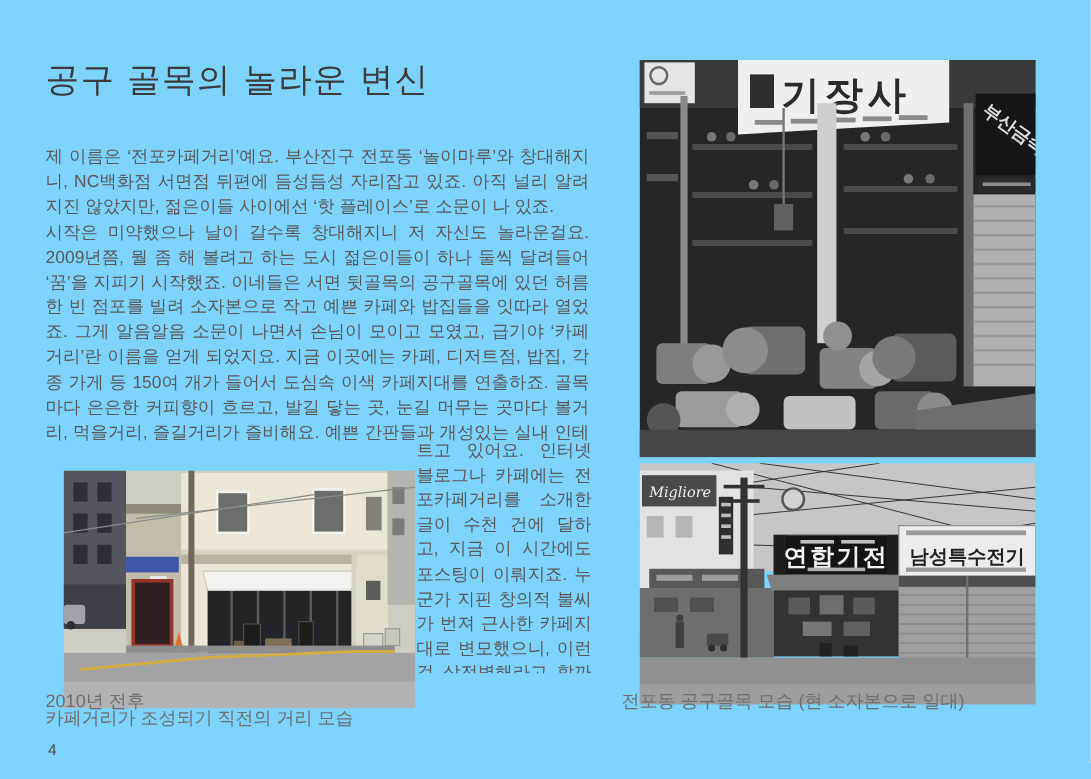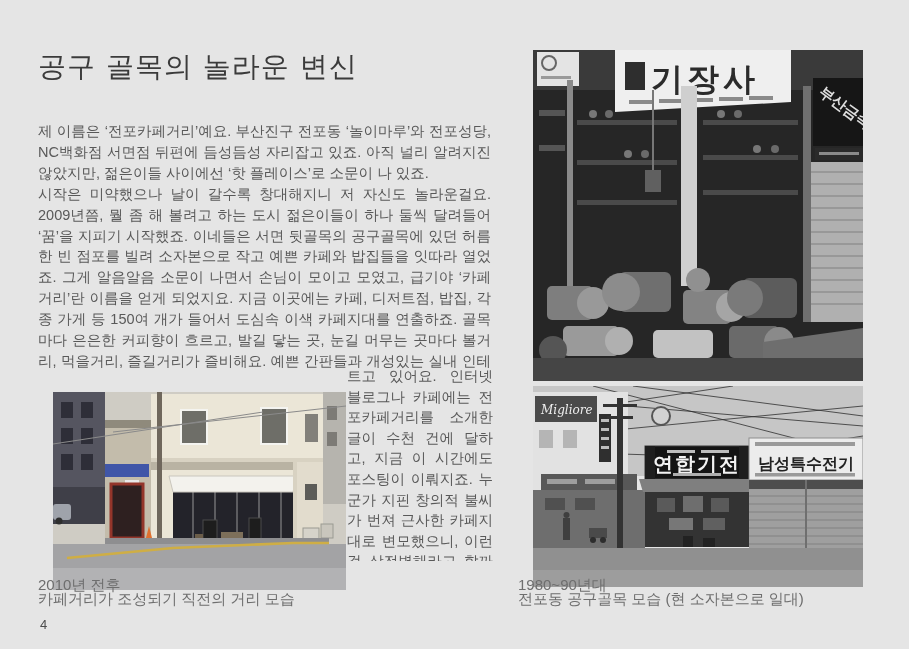--- a/index.html
+++ b/index.html
@@ -1,17 +1,17 @@
 <!DOCTYPE html>
 <html><head>
 <meta charset="utf-8">
 <style>
   html,body{margin:0;padding:0;background:#ffffff;}
   .page{
-    position:relative;width:909px;height:649px;background:#e5e5e5;overflow:hidden;
+    position:relative;width:909px;height:649px;background:#7dd3fc;overflow:hidden;
     font-family:"Liberation Sans","DejaVu Sans",sans-serif;
   }
   .title{
     position:absolute;left:38px;top:48px;margin:0;
     font-family:"DejaVu Serif","Liberation Serif",serif;
     font-size:28px;font-weight:400;color:#3b3b3b;letter-spacing:1px;white-space:nowrap;
   }
   .text-main{
     position:absolute;left:38px;top:121px;width:453px;height:253px;overflow:hidden;
     font-size:14.5px;line-height:20.9px;color:#595959;text-align:justify;
@@ -38,21 +38,21 @@
   .script-sign{font-family:"DejaVu Serif","Liberation Serif",serif;font-style:italic;}
 </style>
 </head>
 <body>
 
 <div class="page">
 
   <h1 class="title">공구 골목의 놀라운 변신</h1>
 
   <div class="text-main">
-    <p>제 이름은 ‘전포카페거리’예요. 부산진구 전포동 ‘놀이마루’와 전포성당, NC백화점 서면점 뒤편에 듬성듬성 자리잡고 있죠. 아직 널리 알려지진 않았지만, 젊은이들 사이에선 ‘핫 플레이스’로 소문이 나 있죠.</p>
+    <p>제 이름은 ‘전포카페거리’예요. 부산진구 전포동 ‘놀이마루’와 창대해지니, NC백화점 서면점 뒤편에 듬성듬성 자리잡고 있죠. 아직 널리 알려지진 않았지만, 젊은이들 사이에선 ‘핫 플레이스’로 소문이 나 있죠.</p>
     <p>시작은 미약했으나 날이 갈수록 창대해지니 저 자신도 놀라운걸요. 2009년쯤, 뭘 좀 해 볼려고 하는 도시 젊은이들이 하나 둘씩 달려들어 ‘꿈’을 지피기 시작했죠. 이네들은 서면 뒷골목의 공구골목에 있던 허름한 빈 점포를 빌려 소자본으로 작고 예쁜 카페와 밥집들을 잇따라 열었죠. 그게 알음알음 소문이 나면서 손님이 모이고 모였고, 급기야 ‘카페거리’란 이름을 얻게 되었지요. 지금 이곳에는 카페, 디저트점, 밥집, 각종 가게 등 150여 개가 들어서 도심속 이색 카페지대를 연출하죠. 골목마다 은은한 커피향이 흐르고, 발길 닿는 곳, 눈길 머무는 곳마다 볼거리, 먹을거리, 즐길거리가 즐비해요. 예쁜 간판들과 개성있는 실내 인테리어들은 보는 것만으로도 즐거움을 주고요. 대부분 상업공간이지만 그 속에 문화와 인문학을 접목하려는 움직임도 새록새록 움</p>
   </div>
 
   <figure class="photo photo-left">
     <svg width="293" height="198" viewBox="0 0 293 198">
       <rect x="0" y="0" width="293" height="198" fill="#cfccc4"></rect>
       <g>
         <rect x="0" y="0" width="52" height="132" fill="#555560"></rect>
         <rect x="0" y="95" width="52" height="37" fill="#3f3f48"></rect>
         <rect x="8" y="10" width="12" height="16" fill="#2e2e38"></rect>
@@ -291,19 +291,18 @@
         <rect x="30" y="132" width="7" height="22" fill="#3f3f3f"></rect>
         <circle cx="33.5" cy="129" r="3" fill="#3f3f3f"></circle>
         <rect x="56" y="142" width="18" height="10" fill="#4a4a4a"></rect>
         <circle cx="60" cy="154" r="3" fill="#2d2d2d"></circle>
           <circle cx="70" cy="154" r="3" fill="#2d2d2d"></circle>
       </g>
     </svg>
   </figure>
 
   <div class="caption caption-right">
-    <div>1980~90년대</div>
     <div>전포동 공구골목 모습 (현 소자본으로 일대)</div>
   </div>
 
   <div class="page-number">4</div>
 
 </div>
 
 </body></html>

